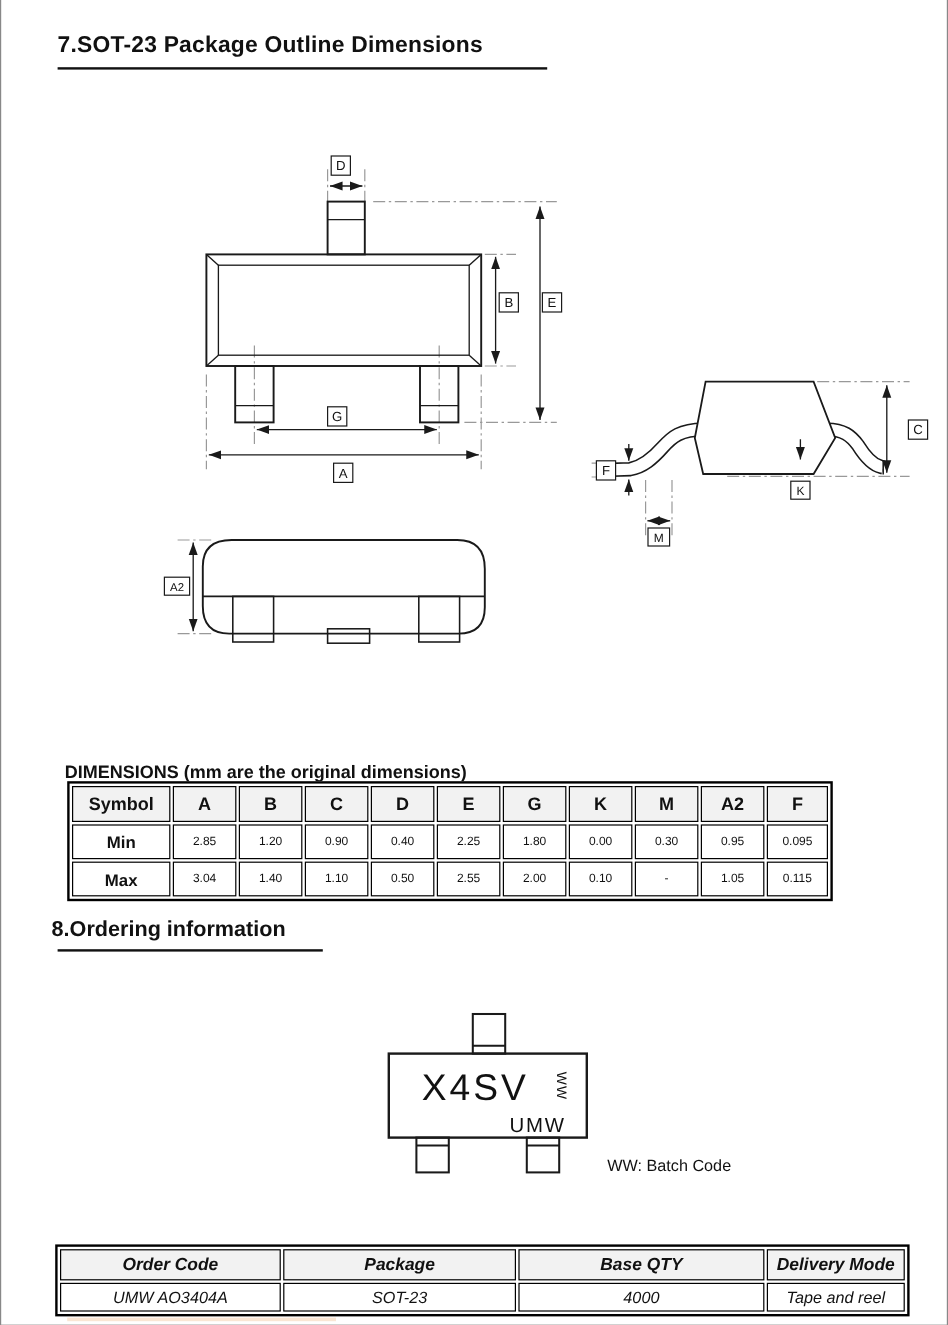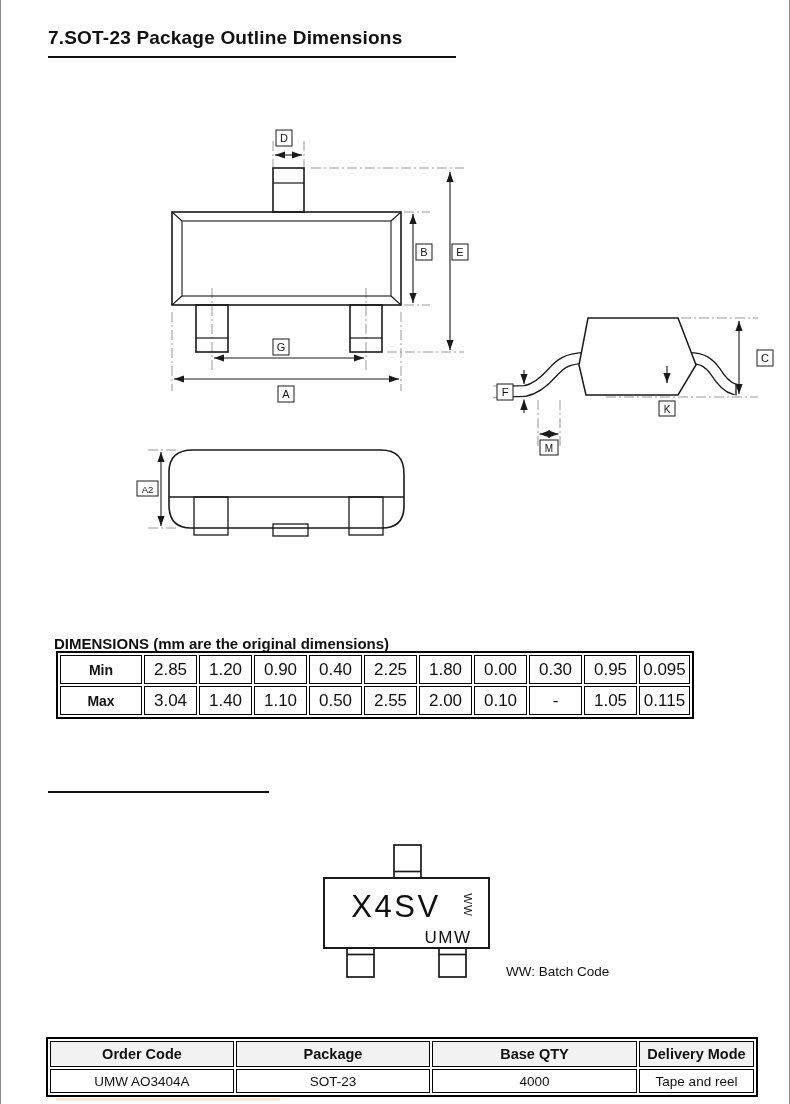--- a/index.html
+++ b/index.html
@@ -18,21 +18,21 @@
   table.dstable{
     border-collapse:separate;border-spacing:2px;
     background:#fff;border:2px solid #000;table-layout:fixed;
   }
   table.dstable td{
     border:1px solid #000;text-align:center;vertical-align:middle;
     font-family:"Liberation Sans",sans-serif;overflow:hidden;white-space:nowrap;
   }
   td.hd{background:#f2f2f2;font-weight:bold;font-size:15px;height:26px;}
   td.rowhd{font-weight:bold;font-size:14px;height:25px;}
-  td.val{font-size:17px;height:25px;}
+  td.val{font-size:10px;height:25px;}
   td.ohd{background:#f2f2f2;font-weight:bold;font-size:14.5px;height:22px;}
   td.oval{font-size:13.5px;height:20px;}
   svg text{font-family:"Liberation Sans",sans-serif;fill:#111;}
   .artifact{background:#f8d9bd;opacity:0.65;}
 </style>
 </head>
 <body>
 
 <div class="page">
 
@@ -187,20 +187,33 @@
         <col style="width:53px">
       <col style="width:53px">
         <col style="width:53px">
         <col style="width:53px">
         <col style="width:53px">
       <col style="width:53px">
         <col style="width:53px">
         <col style="width:51px">
     </colgroup>
     <tbody>
+        <tr>
+      <td class="hd">Symbol</td>
+      <td class="hd">A</td>
+      <td class="hd">B</td>
+      <td class="hd">C</td>
+      <td class="hd">D</td>
+      <td class="hd">E</td>
+      <td class="hd">G</td>
+      <td class="hd">K</td>
+      <td class="hd">M</td>
+      <td class="hd">A2</td>
+      <td class="hd">F</td>
+    </tr>
     <tr>
       <td class="rowhd">Min</td>
       <td class="val">2.85</td>
       <td class="val">1.20</td>
       <td class="val">0.90</td>
       <td class="val">0.40</td>
       <td class="val">2.25</td>
       <td class="val">1.80</td>
       <td class="val">0.00</td>
       <td class="val">0.30</td>
@@ -216,20 +229,21 @@
       <td class="val">2.55</td>
       <td class="val">2.00</td>
       <td class="val">0.10</td>
       <td class="val">-</td>
       <td class="val">1.05</td>
       <td class="val">0.115</td>
     </tr>
   </tbody>
     </table>
 
+  <div class="abs h2" style="left:42px;top:764px;">8.Ordering information</div>
   <div class="abs rule" style="left:47px;top:791px;width:221px;"></div>
 
   <svg class="abs" style="left:300px;top:838px;" width="200" height="160" viewBox="300 838 200 160">
     <g fill="none" stroke="#1a1a1a" stroke-width="1.7">
       <g>
         <rect x="393" y="845" width="27" height="33"></rect>
         <line x1="393" y1="871.5" x2="420" y2="871.5"></line>
       </g>
       <rect x="323" y="878" width="165" height="70" stroke-width="2"></rect>
       <g>
@@ -241,21 +255,21 @@
         <line x1="438" y1="954.5" x2="465" y2="954.5"></line>
       </g>
     </g>
     <text x="395" y="917" font-size="31" letter-spacing="2.5" text-anchor="middle">X4SV</text>
     <text x="463" y="905" font-size="11.5" letter-spacing="1" text-anchor="middle" transform="rotate(90 463 905)">WW</text>
     <text x="447" y="943" font-size="17" letter-spacing="1.5" text-anchor="middle">UMW</text>
   </svg>
 
   <div class="abs caption" style="left:505px;top:964px;">WW: Batch Code</div>
 
-  <table class="dstable abs" style="left:45px;top:1037px;width:710px;">
+  <table class="dstable abs" style="left:45px;top:1037px;width:710px;font-style:italic;">
     <colgroup>
       <col style="width:184px">
         <col style="width:194px">
         <col style="width:205px">
         <col style="width:115px">
     </colgroup>
     <tbody>
         <tr>
       <td class="ohd">Order Code</td>
       <td class="ohd">Package</td>

